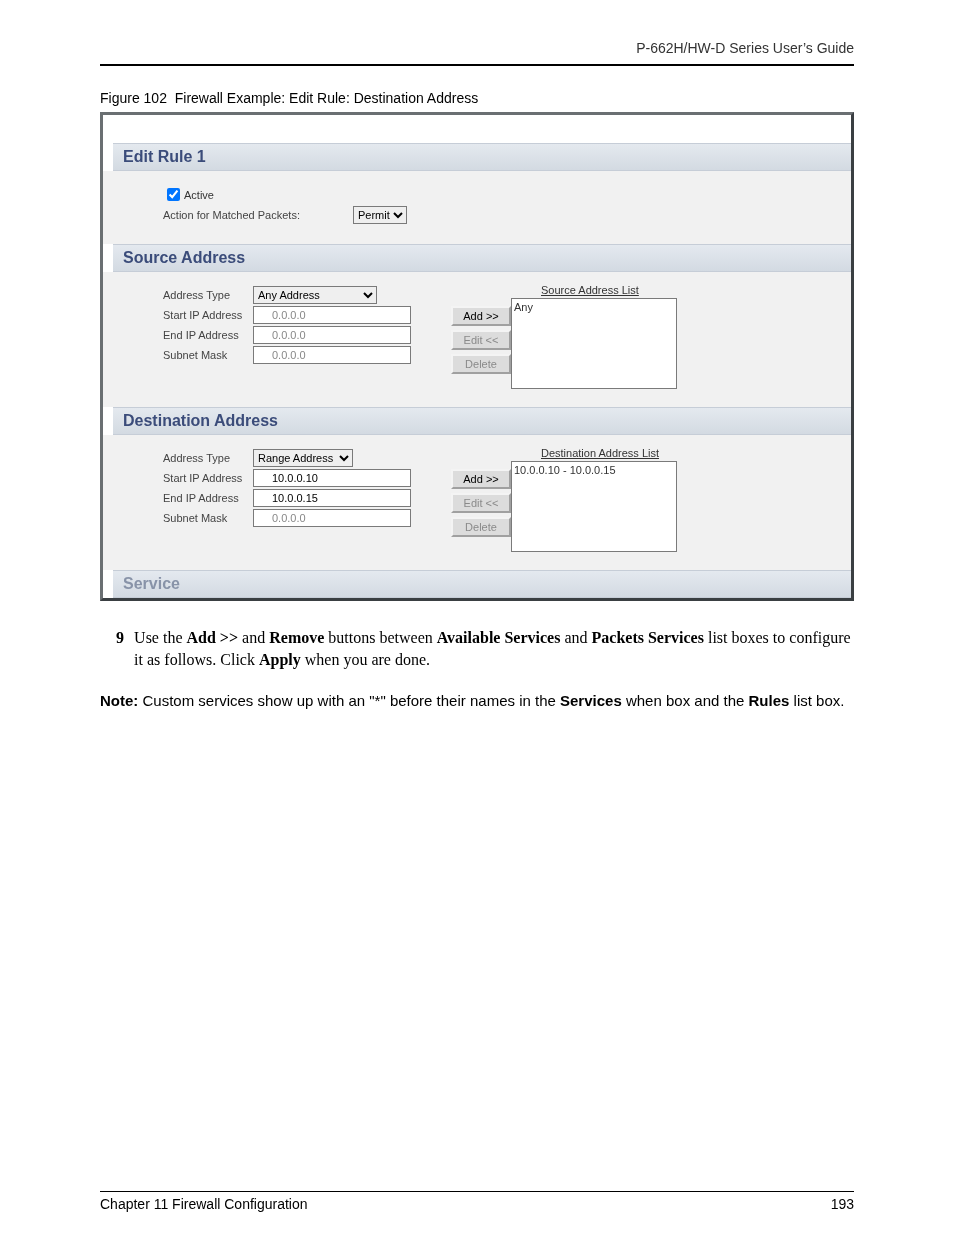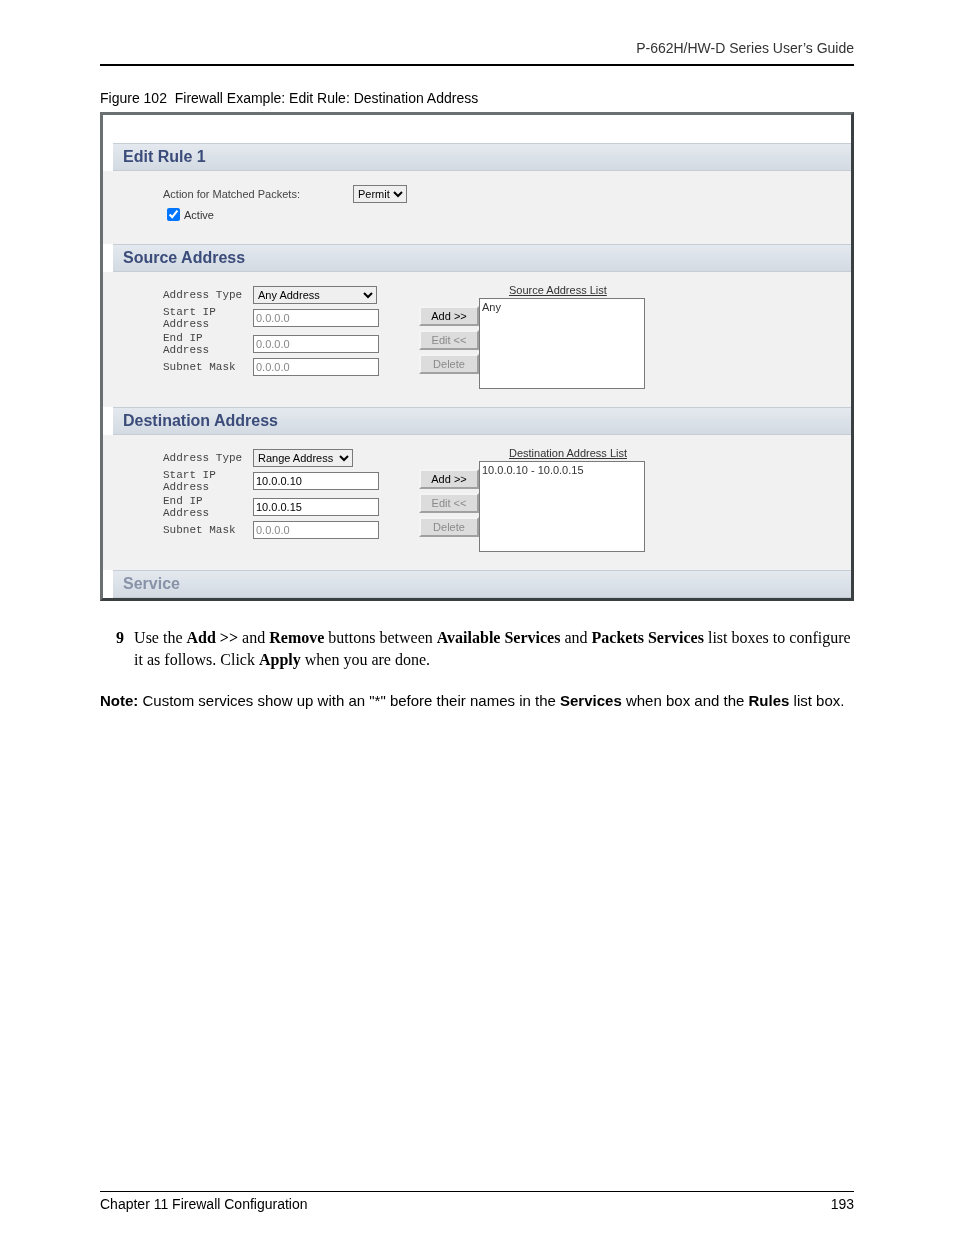--- a/index.html
+++ b/index.html
@@ -51,23 +51,23 @@
     padding: 4px 10px;
     border-top:1px solid #c6cdd7;
     border-bottom:1px solid #c6cdd7;
     margin-left:10px;
   }
   .section-body {
     background: #f1f1f1;
     padding: 12px 20px 18px 60px;
   }
   .row { display:flex; align-items:center; margin:2px 0; }
-  .lbl { width: 90px; color:#444;font-family:Liberation Mono, monospace; }
+  .lbl { width: 90px; color:#444; }
   .lbl-wide { width: 190px; color:#444; }
-  .txt { width:120px; height:16px; font-size:11px; padding:0 2px; border:1px solid #7a7a7a; background:#fff; }
+  .txt { width:120px; height:16px; font-size:11px; padding:0 18px; border:1px solid #7a7a7a; background:#fff; }
   .txt[disabled]{ color:#888; background:#fff; }
   select.sel { font-size:11px; height:18px; border:1px solid #7a7a7a; background:#efefef; }
   .btncol { display:flex; flex-direction:column; gap:4px; margin-left:40px; }
   .btn3d {
     width:60px; height:20px; font-size:11px;
     background:#dcdcdc;
     border:2px outset #f4f4f4;
     cursor:pointer;
     padding:0;
   }
@@ -109,28 +109,28 @@
   <div class="figcap">
     <b>Figure 102</b>&nbsp;&nbsp;<span>Firewall Example: Edit Rule: Destination Address</span>
   </div>
 
   <div class="shot">
     <div class="titlebar"></div>
 
     <div class="section-hdr">Edit Rule 1</div>
     <div class="section-body">
       <div class="row">
+        <input type="checkbox" class="chk" checked="" style="">
+        <span>Active</span>
+      </div>
+      <div class="row">
         <span class="lbl-wide">Action for Matched Packets:</span>
         <select class="sel">
           <option>Permit</option>
         </select>
-      </div>
-      <div class="row">
-        <input type="checkbox" class="chk" checked="" style="">
-        <span>Active</span>
       </div>
     </div>
 
     <div class="section-hdr">Source Address</div>
     <div class="section-body">
       <div class="flexcols">
         <div class="leftcol">
           <div class="row">
             <span class="lbl">Address Type</span>
             <select class="sel" style="width:124px">

